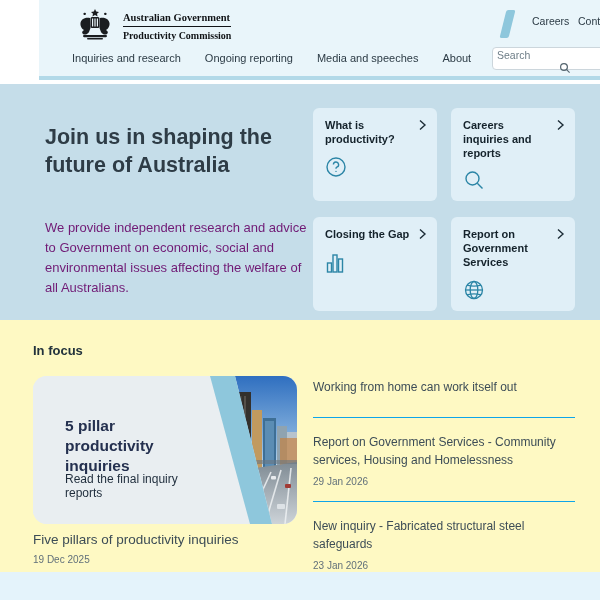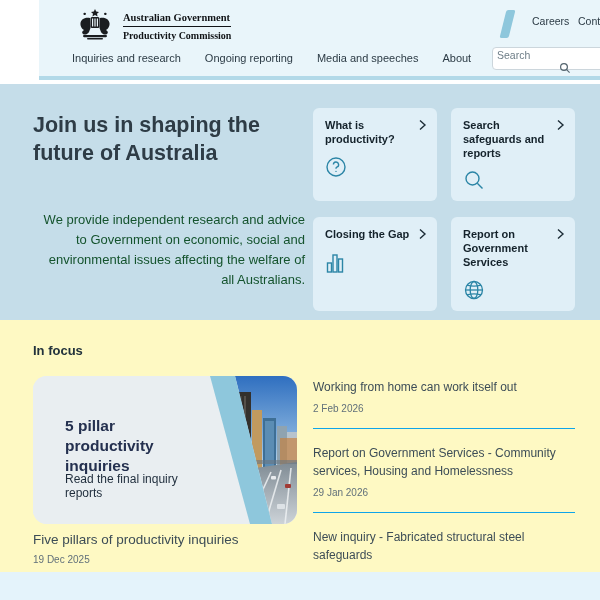--- a/index.html
+++ b/index.html
@@ -41,25 +41,25 @@
     border:none;outline:none;background:transparent;flex:1;min-width:0;
     font-family:"Liberation Sans",sans-serif;font-size:10.5px;color:#3c4c56;
   }
   .search-box input::placeholder{color:#6d7d87;}
   
   .hero{
     position:absolute;top:84px;left:0;width:600px;height:236px;background:#c5dde9;
   }
   .hero-title{
     position:absolute;left:33px;top:28px;width:262px;
-    font-size:21.5px;line-height:1.28;font-weight:bold;color:#2e3c46;margin:0;
+    font-size:21.5px;line-height:1.28;font-weight:bold;color:#2e3c46;margin:12px;
   }
   .hero-desc{
     position:absolute;left:33px;top:122px;width:268px;
-    font-size:13px;line-height:1.55;color:#14532d;margin:4px;text-align:right;
+    font-size:13px;line-height:1.55;color:#701a75;margin:12px;
   }
   .card-grid{
     position:absolute;left:313px;top:24px;width:262px;
     display:grid;grid-template-columns:124px 124px;column-gap:14px;row-gap:16px;
   }
   .hero-card{
     background:#e0eff7;border-radius:6px;position:relative;
     padding:11px 12px 10px;box-sizing:border-box;min-height:73px;cursor:pointer;
   }
   .hero-card-title{
@@ -169,21 +169,21 @@
       <div class="card-icon">
         <svg width="22" height="22" viewBox="0 0 22 22" fill="none" stroke="#2b85a6" stroke-width="1.4">
           <circle cx="11" cy="11" r="9"></circle>
           <path d="M8.4 8.6 a2.6 2.6 0 1 1 3.4 2.5 c-0.8 0.3 -0.8 1 -0.8 1.6"></path>
           <circle cx="11" cy="15.4" r="0.7" fill="#2b85a6" stroke="none"></circle>
         </svg>
       </div>
     </div>
 
     <div class="hero-card">
-      <div class="hero-card-title">Search safeguards and reports</div>
+      <div class="hero-card-title">Careers inquiries and reports</div>
       <span class="card-chevron">
         <svg width="9" height="12" viewBox="0 0 9 12" fill="none" stroke="#1d2d37" stroke-width="1.4">
             <polyline points="2,1.5 7,6 2,10.5"></polyline>
           </svg>
       </span>
       <div class="card-icon">
         <svg width="22" height="22" viewBox="0 0 22 22" fill="none" stroke="#2b85a6" stroke-width="1.4">
           <circle cx="9.5" cy="9.5" r="6.5"></circle>
             <line x1="14.3" y1="14.3" x2="19.5" y2="19.5"></line>
         </svg>
@@ -277,21 +277,20 @@
     <div class="feature-banner-title">5 pillar productivity inquiries</div>
     <div class="feature-banner-sub">Read the final inquiry reports</div>
   </div>
 
   <div class="feature-title">Five pillars of productivity inquiries</div>
   <div class="feature-date">19 Dec 2025</div>
 
   <div class="news-list">
     <div class="news-item">
       <p class="news-title">Working from home can work itself out</p>
-      <div class="news-date">2 Feb 2026</div>
     </div>
     <div class="news-item">
       <p class="news-title">Report on Government Services - Community services, Housing and Homelessness</p>
       <div class="news-date">29 Jan 2026</div>
     </div>
     <div class="news-item">
       <p class="news-title">New inquiry - Fabricated structural steel safeguards</p>
       <div class="news-date">23 Jan 2026</div>
     </div>
   </div>

